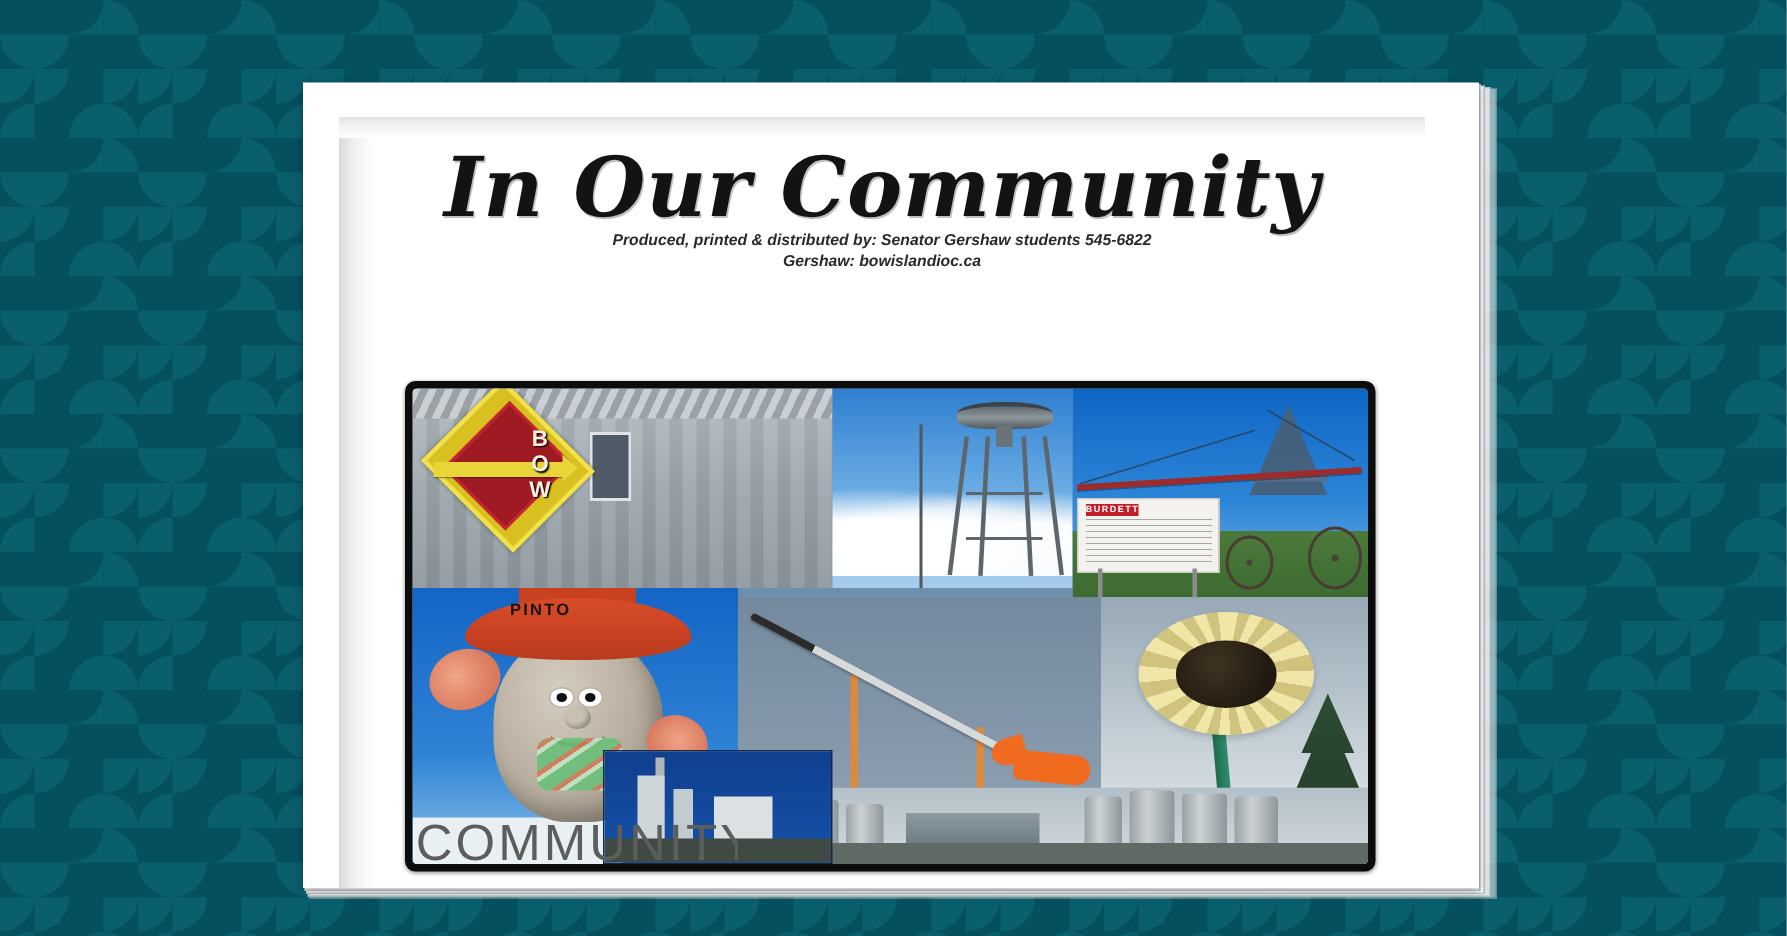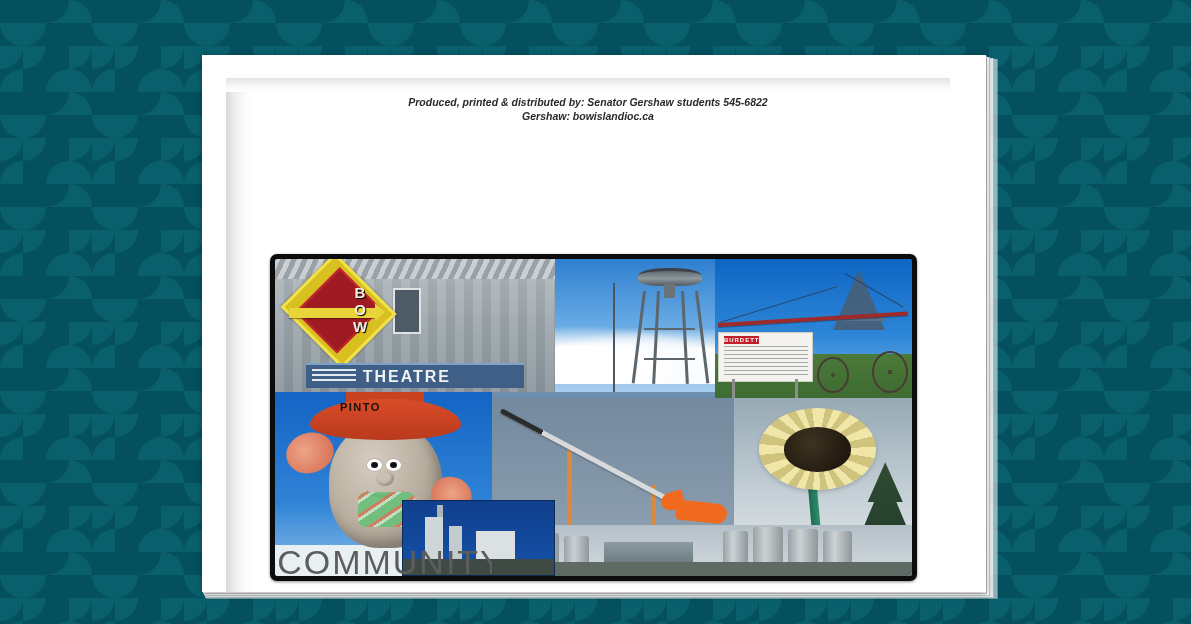--- a/index.html
+++ b/index.html
@@ -426,41 +426,38 @@
 <div class="sheet" style="left:205px; top:58px; width:789px; height:540px; opacity:.7;"></div>
 <div class="sheet" style="left:204px; top:57px; width:786px; height:539px; opacity:.85;"></div>
 <div class="sheet" style="left:203px; top:56px; width:784px; height:538px;"></div>
 
 <div id="doc-frame">
   <div id="doc-page">
     <div id="page-gutter"></div>
     <div id="page-toprule"></div>
 
     <div id="masthead">
+      <div id="title-main">In Our Community</div>
       <div id="credits">
         <div>Produced, printed &amp; distributed by: Senator Gershaw students  545-6822</div>
         <div>Gershaw: bowislandioc.ca</div>
       </div>
     </div>
 
     <div id="collage-wrap">
       <div id="collage">
 
         <div class="tile" id="t-theatre">
           <div class="bldg-wall"></div>
           <div class="roofline"></div>
           <div class="win"></div>
           <div class="diamond"></div>
           <div class="diamond-in"></div>
           <div class="bowtext">BOW</div>
           <div class="arrow"></div>
-          <div class="marquee">
-            <div class="mstripes"></div>
-            <span>THEATRE</span>
-          </div>
         </div>
 
         <div class="tile sky-blue" id="t-watertower">
           <div class="clouds"></div>
           <div class="pole"></div>
           <div class="tank"></div>
           <div class="neck"></div>
           <div class="wtleg l1"></div>
           <div class="wtleg l2"></div>
           <div class="wtleg l3"></div>

